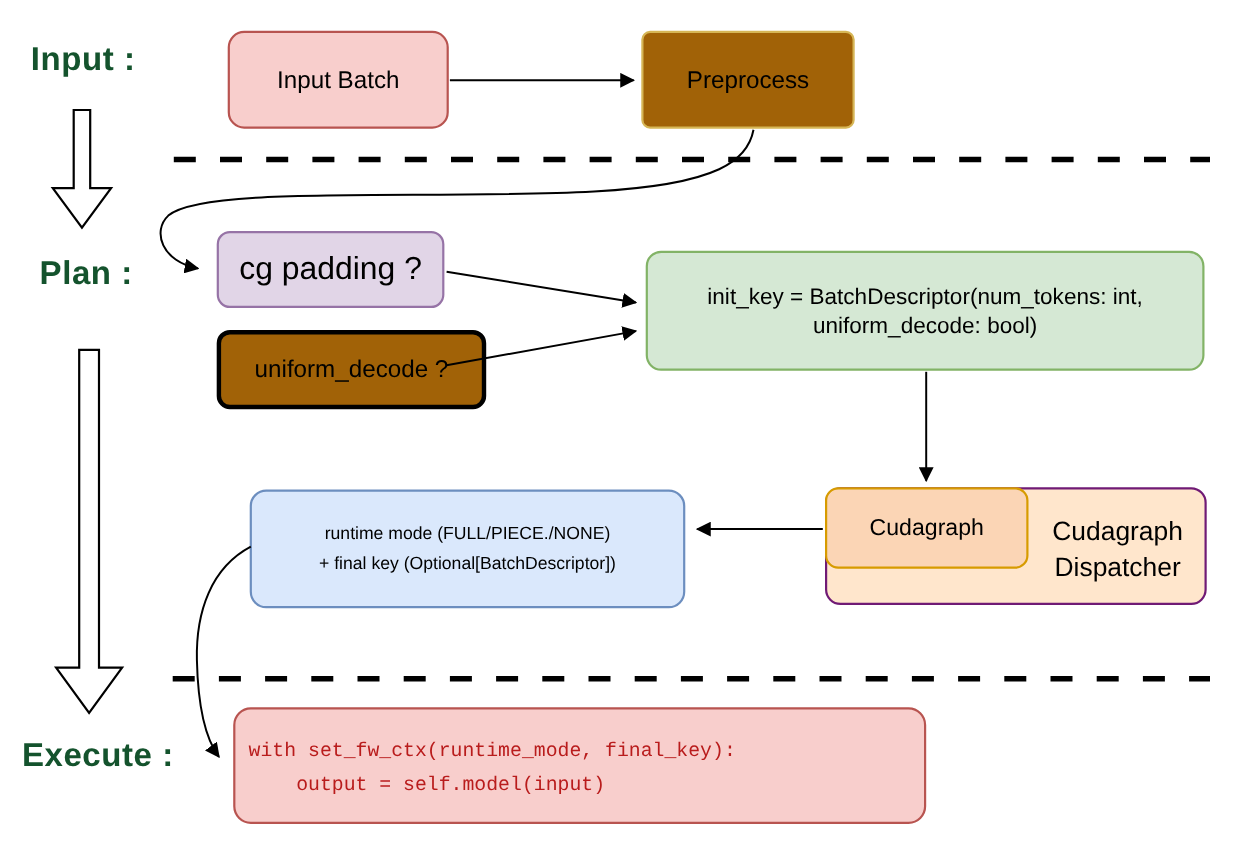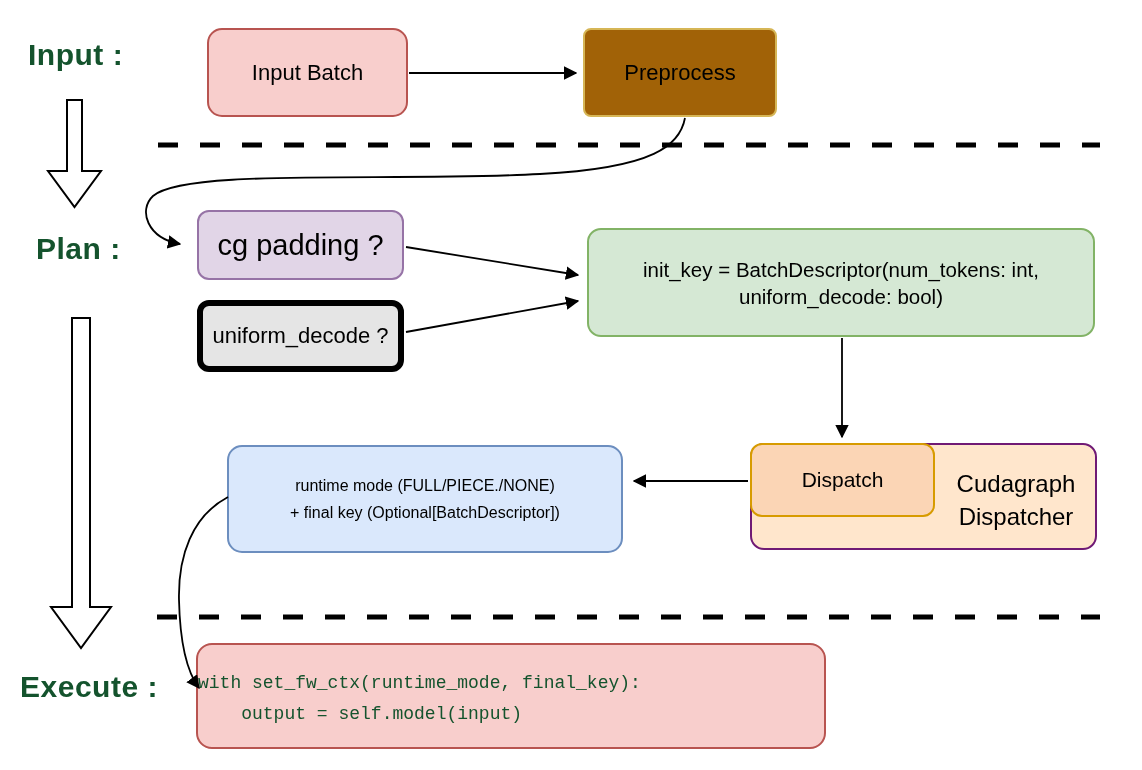--- a/index.html
+++ b/index.html
@@ -42,22 +42,22 @@
     left:583px;top:28px;width:194px;height:89px;
     background:#a16207;border:2px solid #d6b656;border-radius:8px;
     font-size:22px;
   }
   #cg-padding{
     left:197px;top:210px;width:207px;height:70px;
     background:#e1d5e7;border:2px solid #9673a6;border-radius:12px;
     font-size:29px;
   }
   #uniform-decode{
-    left:197px;top:300px;width:207px;height:72px;
-    background:#e5e5e5;border:6px solid #000000;border-radius:12px;
+    left:197px;top:300px;width:245px;height:72px;
+    background:#a16207;border:4px solid #000000;border-radius:12px;
     font-size:22px;
   }
   #init-key{
     left:587px;top:228px;width:508px;height:109px;
     background:#d5e8d4;border:2px solid #82b366;border-radius:14px;
     font-size:20.5px;line-height:27px;
   }
   #cudagraph-outer{
     left:750px;top:443px;width:347px;height:107px;
     background:#ffe6cc;border:2px solid #701a75;border-radius:14px;
@@ -72,27 +72,27 @@
     left:750px;top:443px;width:185px;height:74px;
     background:#fbd5b5;border:2px solid #d79b00;border-radius:12px;
     font-size:21px;
   }
   #runtime-mode{
     left:227px;top:445px;width:396px;height:108px;
     background:#dae8fc;border:2px solid #6c8ebf;border-radius:15px;
     font-size:16px;line-height:27px;
   }
   #execute-code{
-    left:196px;top:643px;width:630px;height:106px;
+    left:212px;top:643px;width:630px;height:106px;
     background:#f8cecc;border:2px solid #b85450;border-radius:16px;
     font-family:"Liberation Mono",monospace;
     font-size:18px;line-height:31px;
-    color:#14532d;
+    color:#b91c1c;
     align-items:flex-start;
-    padding-left:0;padding-top:6px;
+    padding-left:12px;padding-top:6px;
     text-align:left;
   }
   .pre{white-space:pre;}
   svg.overlay{
     position:absolute;left:0;top:0;width:1142px;height:770px;
     pointer-events:none;
   }
 </style>
 </head>
 <body>
@@ -122,21 +122,21 @@
   <div class="box" id="init-key">
     <div>init_key = BatchDescriptor(num_tokens: int,</div>
     <div>uniform_decode: bool)</div>
   </div>
 
   <div class="box" id="cudagraph-outer">
     <div id="cudagraph-label">Cudagraph Dispatcher</div>
   </div>
 
   <div class="box" id="dispatch">
-    <span>Dispatch</span>
+    <span>Cudagraph</span>
   </div>
 
   <div class="box" id="runtime-mode">
     <div>runtime mode (FULL/PIECE./NONE)</div>
     <div>+ final key (Optional[BatchDescriptor])</div>
   </div>
 
   <div class="box" id="execute-code">
     <div class="pre">with set_fw_ctx(runtime_mode, final_key):</div>
     <div class="pre">    output = self.model(input)</div>

